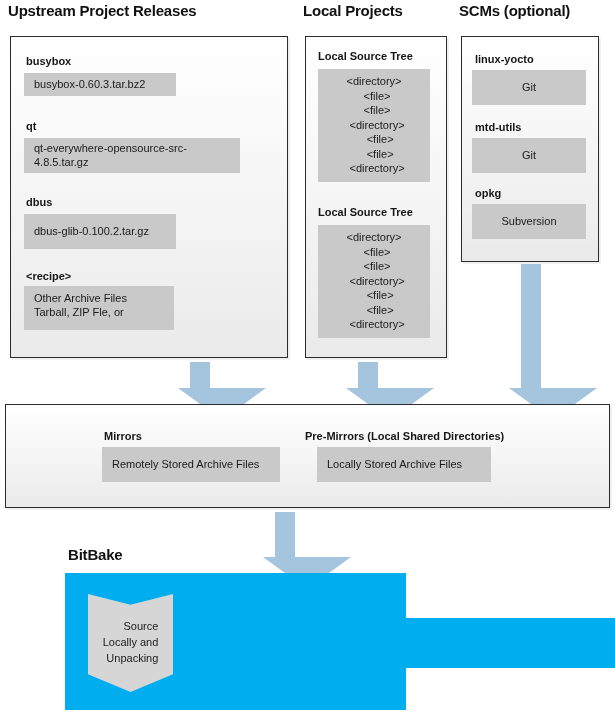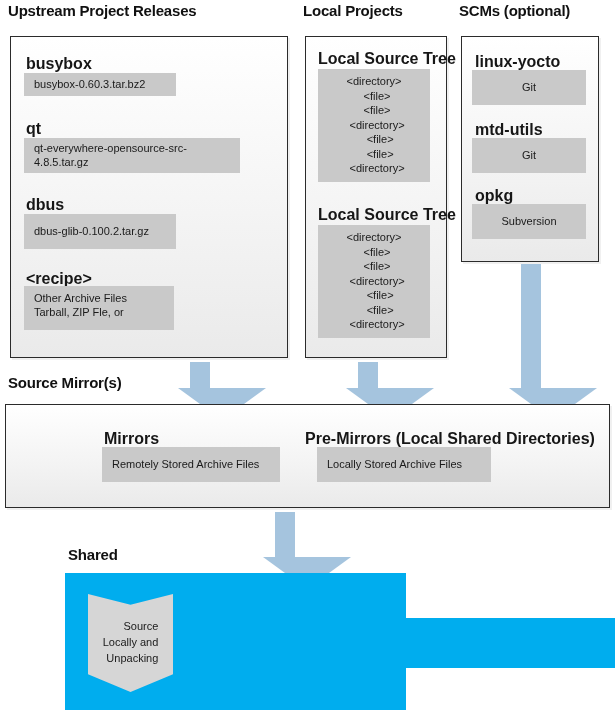--- a/index.html
+++ b/index.html
@@ -32,21 +32,21 @@
     border: 1.4px solid #2b2b2b;
     background: linear-gradient(to bottom, #ffffff 0%, #f4f4f4 55%, #eaeaea 100%);
     box-sizing: border-box;
     box-shadow: 2px 2px 0 rgba(0,0,0,0.06);
   }
 
   
   .entry-label {
     position: absolute;
     font-weight: bold;
-    font-size: 16px;
+    font-size: 11px;
     color: #161616;
     white-space: nowrap;
   }
 
   
   .chip {
     position: absolute;
     background: #c9c9c9;
     color: #1a1a1a;
     font-size: 11px;
@@ -184,36 +184,35 @@
   <div class="arrow" style="left:346px; top:362px; width:44px; height:42px;">
     <div class="shaft" style="width:20px; height:26px;"></div>
     <div class="head" style="border-left-width:22px; border-right-width:22px; border-top-width:16px;"></div>
   </div>
 
   <div class="arrow" style="left:509px; top:264px; width:44px; height:140px;">
     <div class="shaft" style="width:20px; height:124px;"></div>
     <div class="head" style="border-left-width:22px; border-right-width:22px; border-top-width:16px;"></div>
   </div>
 
-  <div class="section-title" style="left:8px; top:374px;">Source Mirror(s)</div>
 
   <div class="panel" style="left:5px; top:404px; width:605px; height:104px;"></div>
 
   <div class="entry-label" style="left:104px; top:430px;">Mirrors</div>
   <div class="chip left" style="left:102px; top:447px; width:178px; height:35px;">Remotely Stored Archive Files</div>
 
   <div class="entry-label" style="left:305px; top:430px;">Pre-Mirrors (Local Shared Directories)</div>
   <div class="chip left" style="left:317px; top:447px; width:174px; height:35px;">Locally Stored Archive Files</div>
 
   <div class="arrow" style="left:263px; top:512px; width:44px; height:61px;">
     <div class="shaft" style="width:20px; height:45px;"></div>
     <div class="head" style="border-left-width:22px; border-right-width:22px; border-top-width:16px;"></div>
   </div>
 
-  <div class="section-title" style="left:68px; top:546px;">Shared</div>
+  <div class="section-title" style="left:68px; top:546px;">BitBake</div>
 
   <div id="bitbake-block" style="left:65px; top:573px; width:341px; height:137px;"></div>
   <div id="bitbake-tail" style="left:406px; top:618px; width:209px; height:50px;"></div>
 
   <div id="fetch-shape" style="left:88px; top:594px; width:85px; height:98px;">
     <div>
       <div>Source</div>
       <div>Locally and</div>
       <div>Unpacking</div>
     </div>

